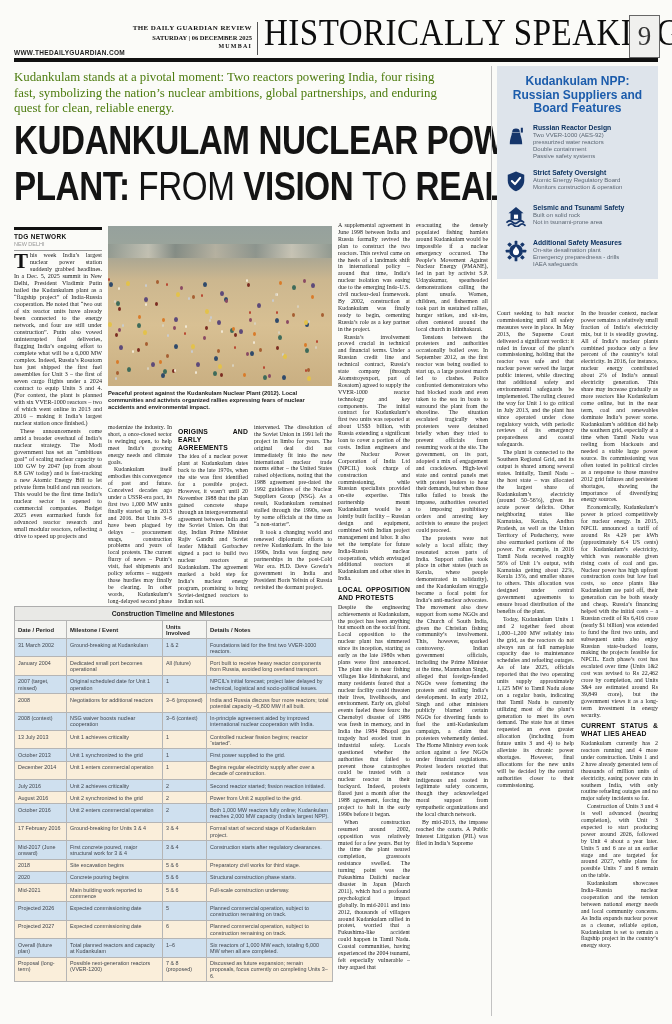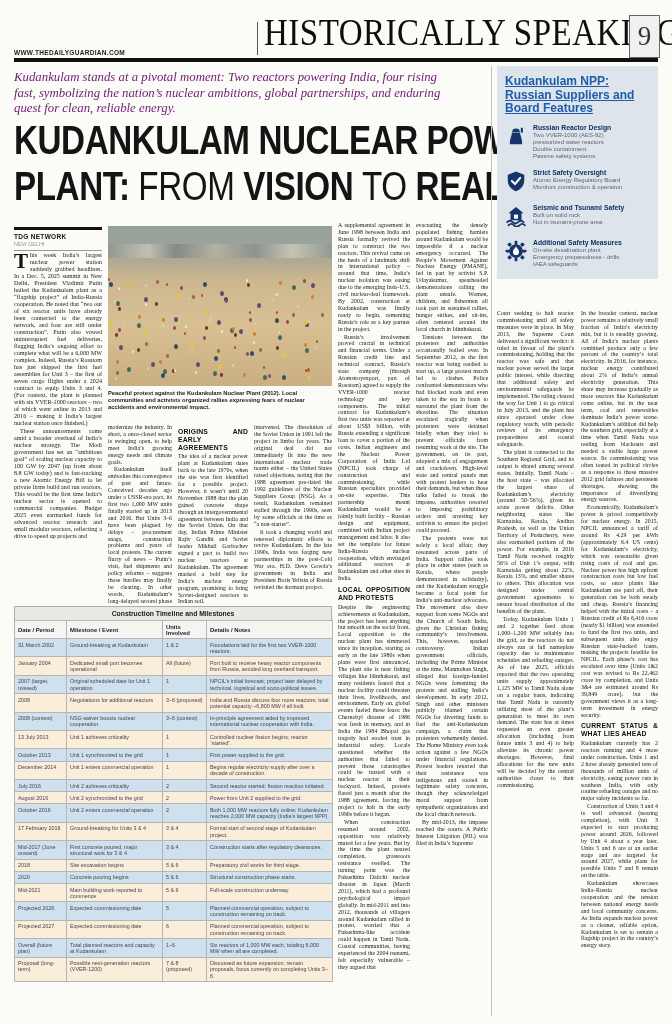--- a/index.html
+++ b/index.html
@@ -13,22 +13,22 @@
   .m-site{position:absolute;top:49px;left:14px;font-size:6.5px;font-weight:bold;letter-spacing:.3px;
           color:#222;font-family:"Liberation Sans",sans-serif;}
   .m-divider{position:absolute;top:22px;left:257px;width:1px;height:33px;background:#555;}
   .section-title{position:absolute;top:13px;left:264px;width:370px;font-size:33px;letter-spacing:.5px;
           color:#0d0d0d;transform:scaleY(1.12);transform-origin:top left;white-space:nowrap;}
   .page-no-box{position:absolute;top:15px;left:629px;width:29px;height:41px;border:1px solid #666;
           background:#f0f0ee;display:flex;align-items:center;justify-content:center;
           font-size:27px;color:#333;}
   .top-rule{position:absolute;top:58px;left:14px;width:644px;height:4px;background:#111;}
   
-  .lede{position:absolute;top:70px;left:14px;width:445px;font-style:italic;font-size:12.8px;
-        line-height:1.22;color:#701a75;}
+  .lede{position:absolute;top:70px;left:14px;width:445px;font-size:12.8px;
+        line-height:1.22;color:#4d7c0f;}
   .headline{position:absolute;top:117px;left:14px;width:600px;font-family:"Liberation Sans",sans-serif;
         color:#141414;transform:scaleX(.83);transform-origin:top left;}
   .hl-line{font-size:40px;line-height:46px;letter-spacing:-.5px;white-space:nowrap;}
   .hl-heavy{font-weight:bold;}
   .hl-light{font-weight:normal;}
   
   .byline{position:absolute;top:227px;left:14px;width:88px;border-top:3px solid #111;
         border-bottom:1px solid #999;padding:3px 0 3px;font-family:"Liberation Sans",sans-serif;}
   .by-agency{font-size:6.5px;font-weight:bold;color:#111;letter-spacing:.3px;}
   .by-loc{font-size:5.5px;color:#979797;margin-top:1px;}
@@ -53,21 +53,21 @@
   #r2{left:581px;top:310px;width:77px;height:706px;}
   .bodycol p{margin:0 0 1px;}
   .bodycol p.ind{text-indent:6px;}
   .sec-head{font-family:"Liberation Sans",sans-serif;font-weight:bold;font-size:6.8px;line-height:7.8px;
      margin:4px 0 2px;color:#101010;letter-spacing:.2px;}
   .dropcap{float:left;font-size:21px;line-height:16px;padding:1px 2px 0 0;font-weight:bold;color:#111;}
   .vdivider{position:absolute;left:491px;top:66px;width:1px;height:950px;background:#c2c2c2;}
   
   .sidebar{position:absolute;left:497px;top:66px;width:161px;background:#dee4eb;padding:9px 8px 10px;
      box-sizing:border-box;font-family:"Liberation Sans",sans-serif;}
-  .sb-title{font-size:12px;line-height:13.5px;font-weight:bold;color:#1c5cab;text-align:left;text-decoration:underline;}
+  .sb-title{font-size:12px;line-height:13.5px;font-weight:bold;color:#1c5cab;text-align:center;}
   .sb-item{display:flex;margin-top:8px;align-items:flex-start;}
   .sb-icon{width:24px;flex:0 0 24px;margin-right:4px;margin-top:1px;}
   .sb-icon svg{width:22px;height:22px;}
   .sb-item-title{font-size:6.8px;font-weight:bold;color:#0e3360;line-height:8px;}
   .sb-line{font-size:6px;color:#5b6672;line-height:7.3px;}
   
   .timeline{position:absolute;left:14px;top:606px;width:318px;font-family:"Liberation Sans",sans-serif;}
   .timeline table{border-collapse:collapse;width:100%;table-layout:fixed;}
   .tl-title{border:1px solid #adadad;border-bottom:none;background:#e9e9e6;font-weight:bold;font-size:6.8px;
      text-align:center;padding:3px 0;color:#1a1a1a;}
@@ -76,20 +76,25 @@
   .timeline td{font-size:5.4px;line-height:6.2px;padding:2.5px 3px;border:1px solid #b5b5b5;
      vertical-align:top;color:#41464e;word-wrap:break-word;}
   tr.even td{background:#cfe0ef;}
   tr.odd td{background:#faeeda;}
 </style>
 </head>
 <body>
 
 <div class="page">
 
+  <div class="masthead">
+    <div class="m-pub">THE DAILY GUARDIAN REVIEW</div>
+    <div class="m-date">SATURDAY | 06 DECEMBER 2025</div>
+    <div class="m-city">MUMBAI</div>
+  </div>
   <div class="m-site">WWW.THEDAILYGUARDIAN.COM</div>
   <div class="m-divider"></div>
   <div class="section-title">HISTORICALLY SPEAKING</div>
   <div class="page-no-box">9</div>
   <div class="top-rule"></div>
 
   <div class="lede">Kudankulam stands at a pivotal moment: Two reactors powering India, four rising fast, symbolizing the nation’s nuclear ambitions, global partnerships, and enduring quest for clean, reliable energy.</div>
   <div class="headline" id="headline">
       <div class="hl-line"><span class="hl-heavy">KUDANKULAM NUCLEAR POWER</span></div>
       <div class="hl-line"><span class="hl-heavy">PLANT: </span><span class="hl-light">FROM </span><span class="hl-heavy">VISION </span><span class="hl-light">TO </span><span class="hl-heavy">REALITY</span></div>

